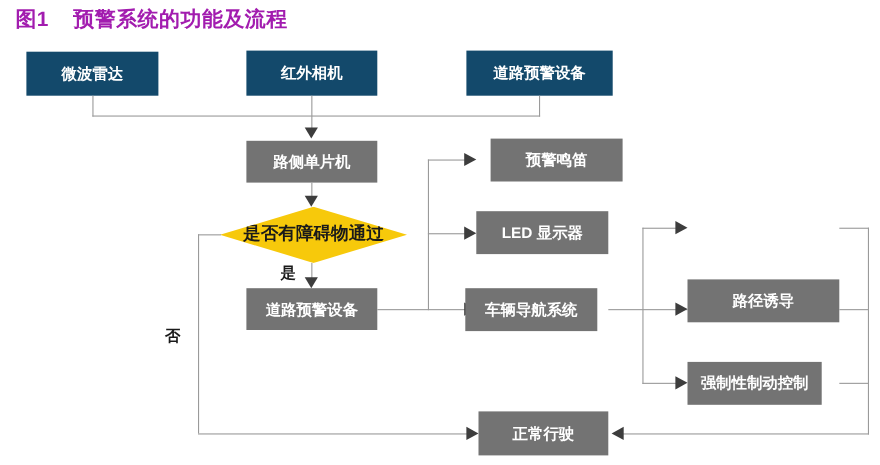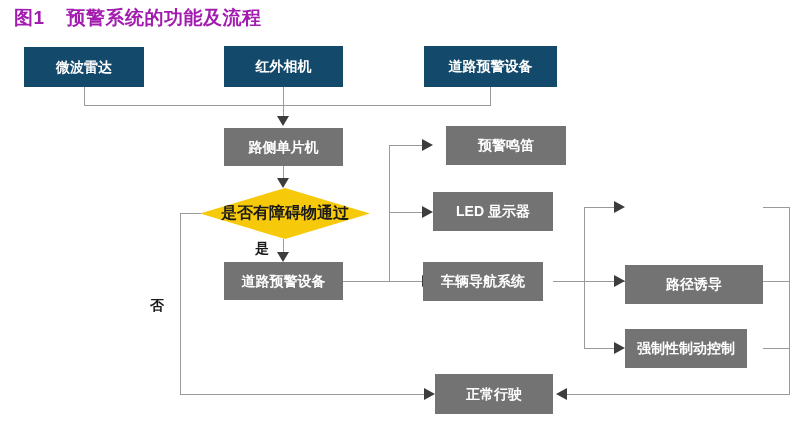--- a/index.html
+++ b/index.html
@@ -108,21 +108,21 @@
   </div>
 
   <div class="edge h" style="left:553px;top:281px;width:72px;"></div>
   <div class="edge v" style="left:584px;top:207px;height:142px;"></div>
   <div class="edge h" style="left:584px;top:207px;width:33px;"></div>
   <div class="edge h" style="left:584px;top:348px;width:33px;"></div>
   <div class="arrow right" style="left:614px;top:201px;"></div>
   <div class="arrow right" style="left:614px;top:275px;"></div>
   <div class="arrow right" style="left:614px;top:342px;"></div>
 
-  <div class="node teal" style="left:625px;top:265px;width:138px;height:39px;">
+  <div class="node teal" style="left:625px;top:254px;width:138px;height:39px;">
     <span>路径诱导</span>
   </div>
   <div class="node teal" style="left:625px;top:329px;width:122px;height:39px;">
     <span>强制性制动控制</span>
   </div>
 
   <div class="edge h" style="left:763px;top:207px;width:27px;"></div>
   <div class="edge h" style="left:763px;top:281px;width:27px;"></div>
   <div class="edge h" style="left:763px;top:348px;width:27px;"></div>
   <div class="edge v" style="left:789px;top:207px;height:188px;"></div>

